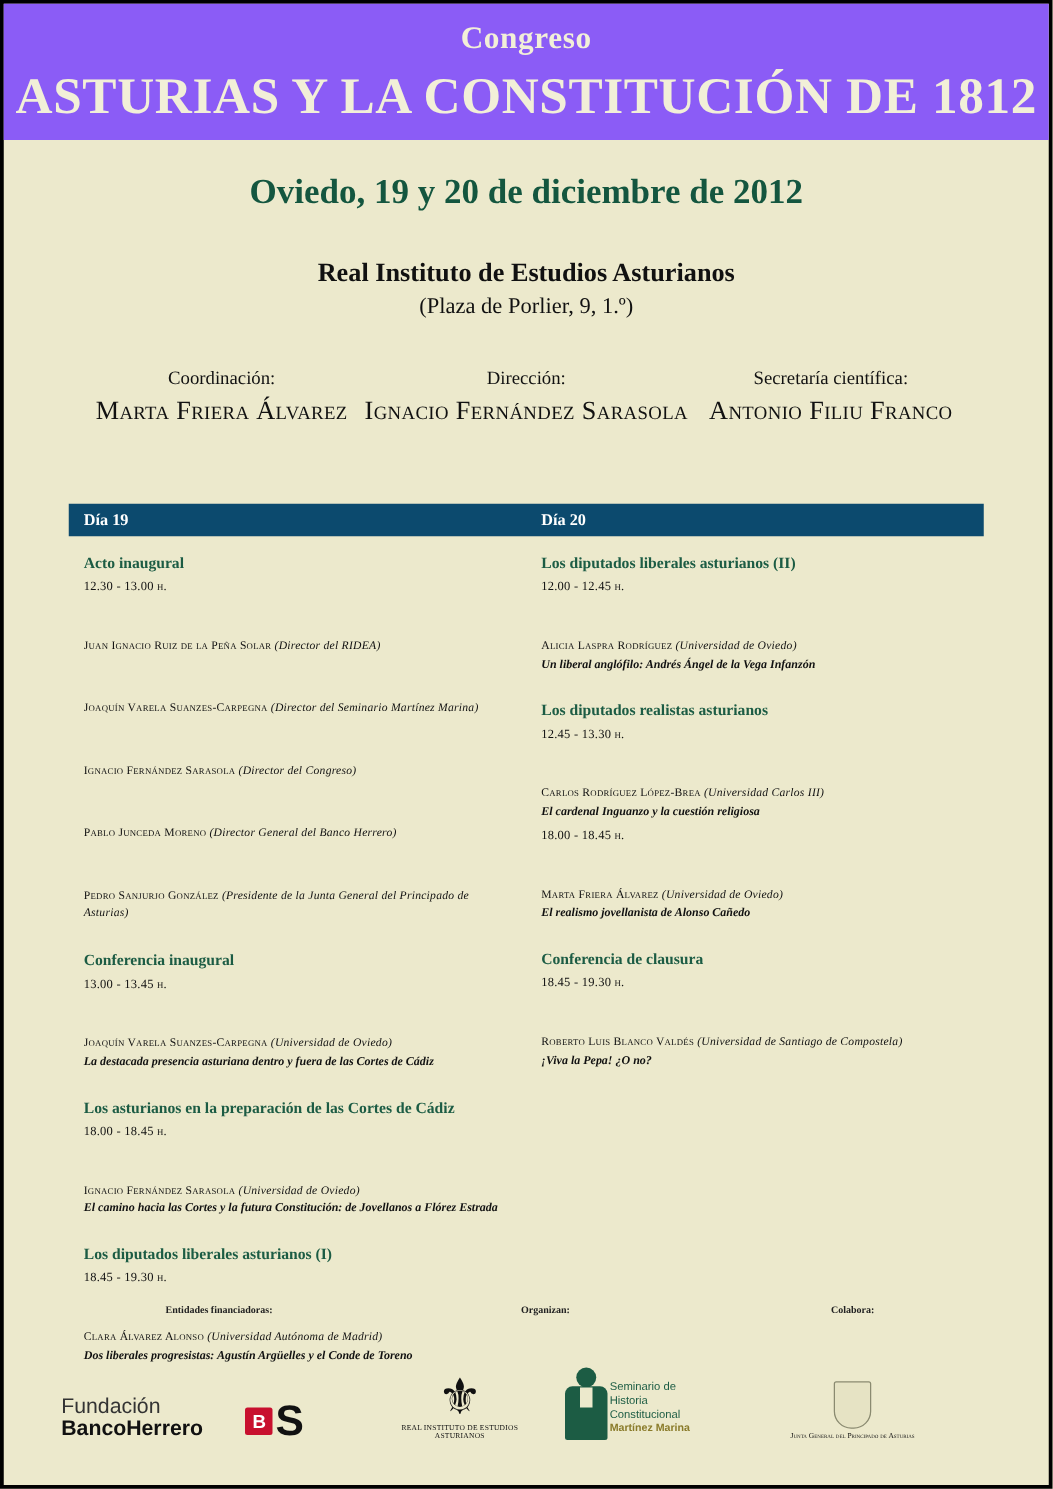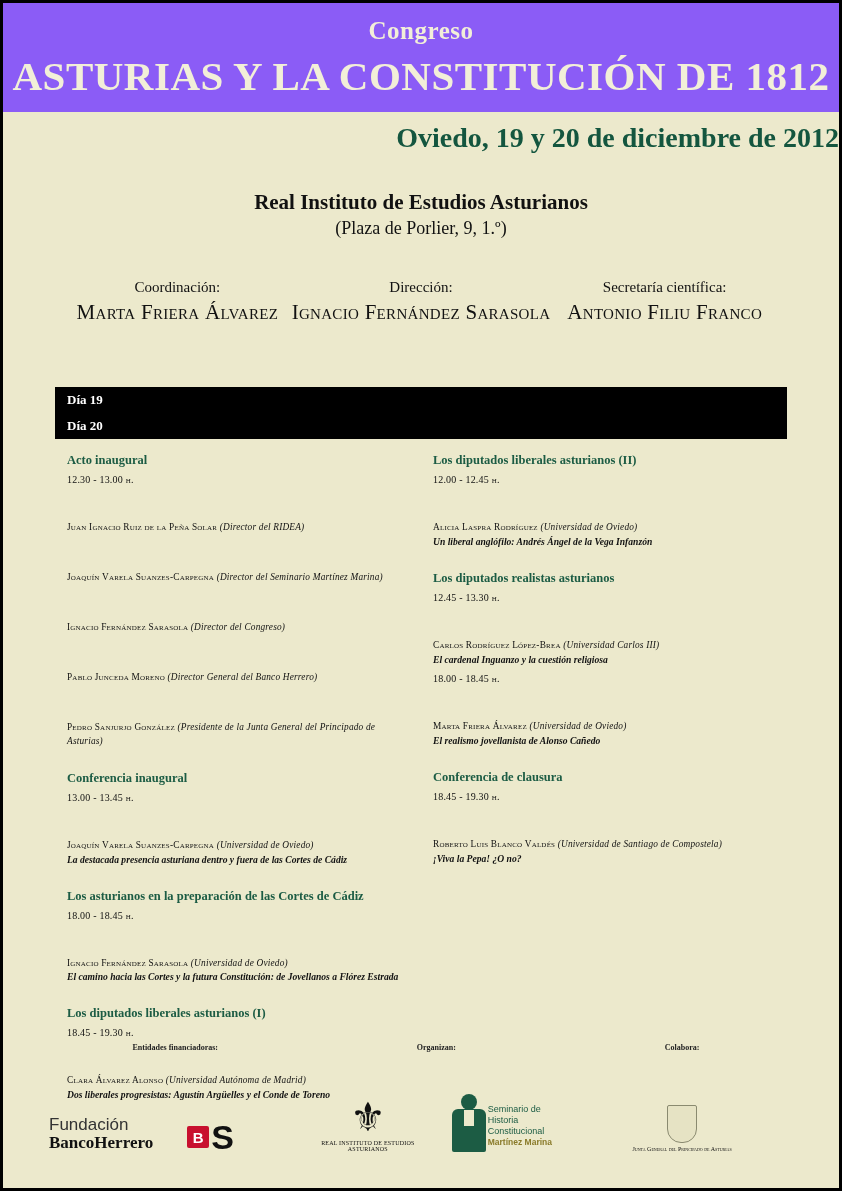--- a/index.html
+++ b/index.html
@@ -35,25 +35,25 @@
   .band-main{
     font-size:41px;
     font-weight:bold;
     letter-spacing:.5px;
     line-height:1.05;
     padding-bottom:4px;
   }
 
   
   .subtitle{
-    text-align:right;
+    text-align:center;
     font-size:28px;
     font-weight:bold;
     color:#14563f;
-    margin-top:10px;
+    margin-top:26px;
   }
   .venue{
     text-align:center;
     margin-top:36px;
     color:#111;
   }
   .venue .v1{font-size:21px;font-weight:bold;}
   .venue .v2{font-size:18px;margin-top:3px;}
 
   
@@ -79,22 +79,21 @@
     color:#111;
     white-space:nowrap;
   }
 
   
   .programme{
     margin:62px 52px 0 52px;
   }
   .day-headers{
     display:flex;
-    background:#000000;
-    flex-direction:column;
+    background:#0c4a6e;
   }
   .day-head{
     flex:1;
     color:#fff;
     font-size:13px;
     font-weight:bold;
     padding:5px 0 5px 12px;
     box-sizing:border-box;
   }
   .day-cols{
@@ -162,21 +161,21 @@
     align-items:flex-end;
     margin-top:14px;
     height:86px;
   }
   .logo-group-a{width:36%;display:flex;align-items:flex-end;gap:34px;padding-left:12px;box-sizing:border-box;margin-top:35px;}
   .logo-group-b{width:32%;display:flex;align-items:flex-end;justify-content:center;gap:26px;}
   .logo-group-c{width:32%;display:flex;align-items:flex-end;justify-content:center;}
 
   .fundacion{line-height:1.05;}
   .fundacion .f1{font-family:"Liberation Sans",sans-serif;font-size:17px;color:#333;}
-  .fundacion .f2{font-family:Liberation Serif, serif;font-size:17px;font-weight:bold;color:#111;}
+  .fundacion .f2{font-family:Liberation Sans, sans-serif;font-size:17px;font-weight:bold;color:#111;}
 
   .bs{display:flex;align-items:flex-end;gap:2px;}
   .bs .sq{
     width:22px;height:22px;background:#c8102e;color:#fff;
     font-family:"Liberation Sans",sans-serif;font-weight:bold;font-size:15px;
     display:flex;align-items:center;justify-content:center;border-radius:2px;
     margin-bottom:4px;
   }
   .bs .s{
     font-family:"Liberation Sans",sans-serif;font-weight:bold;font-size:34px;color:#111;line-height:.85;

